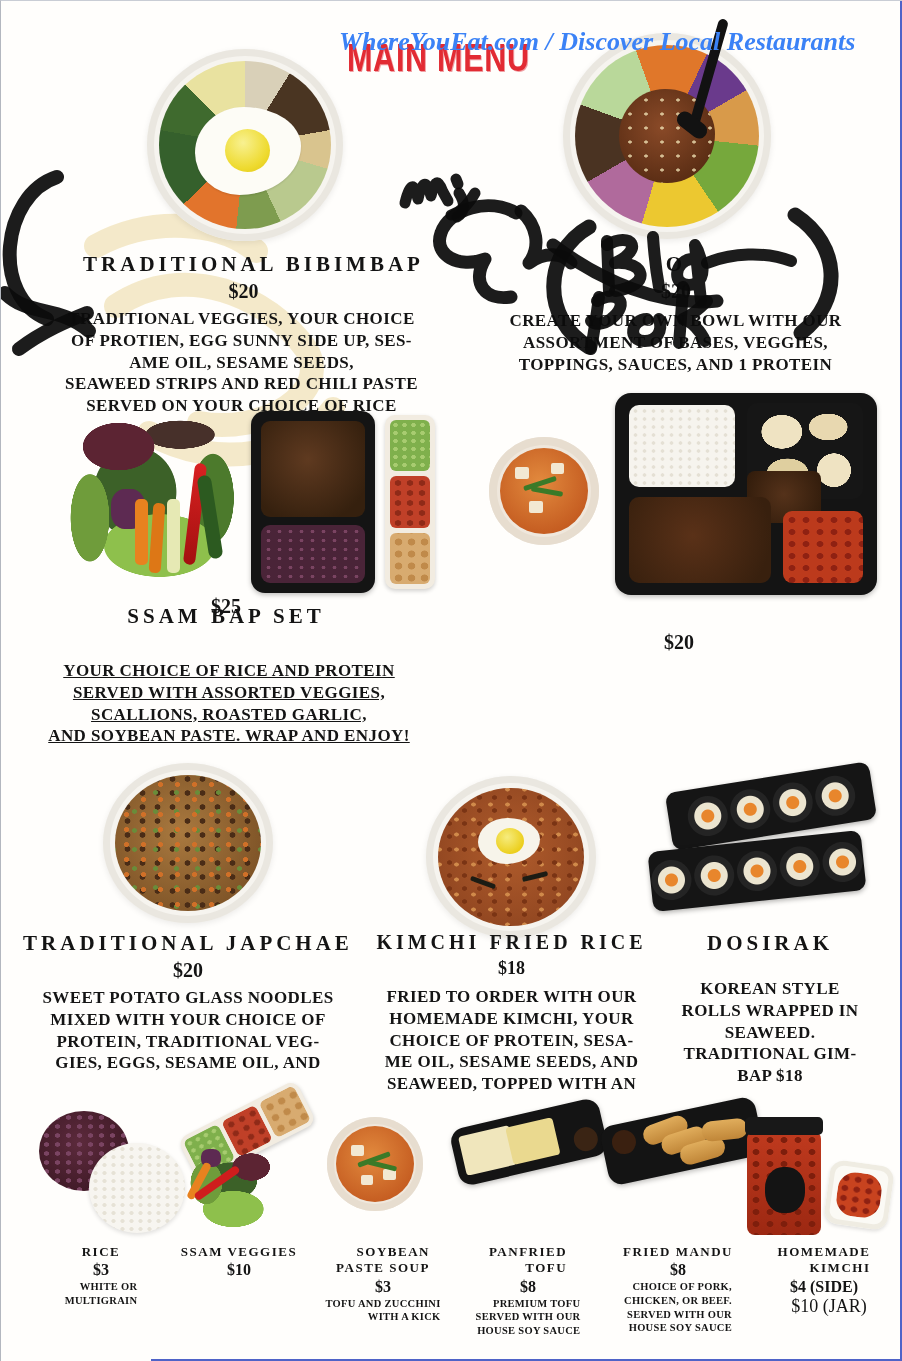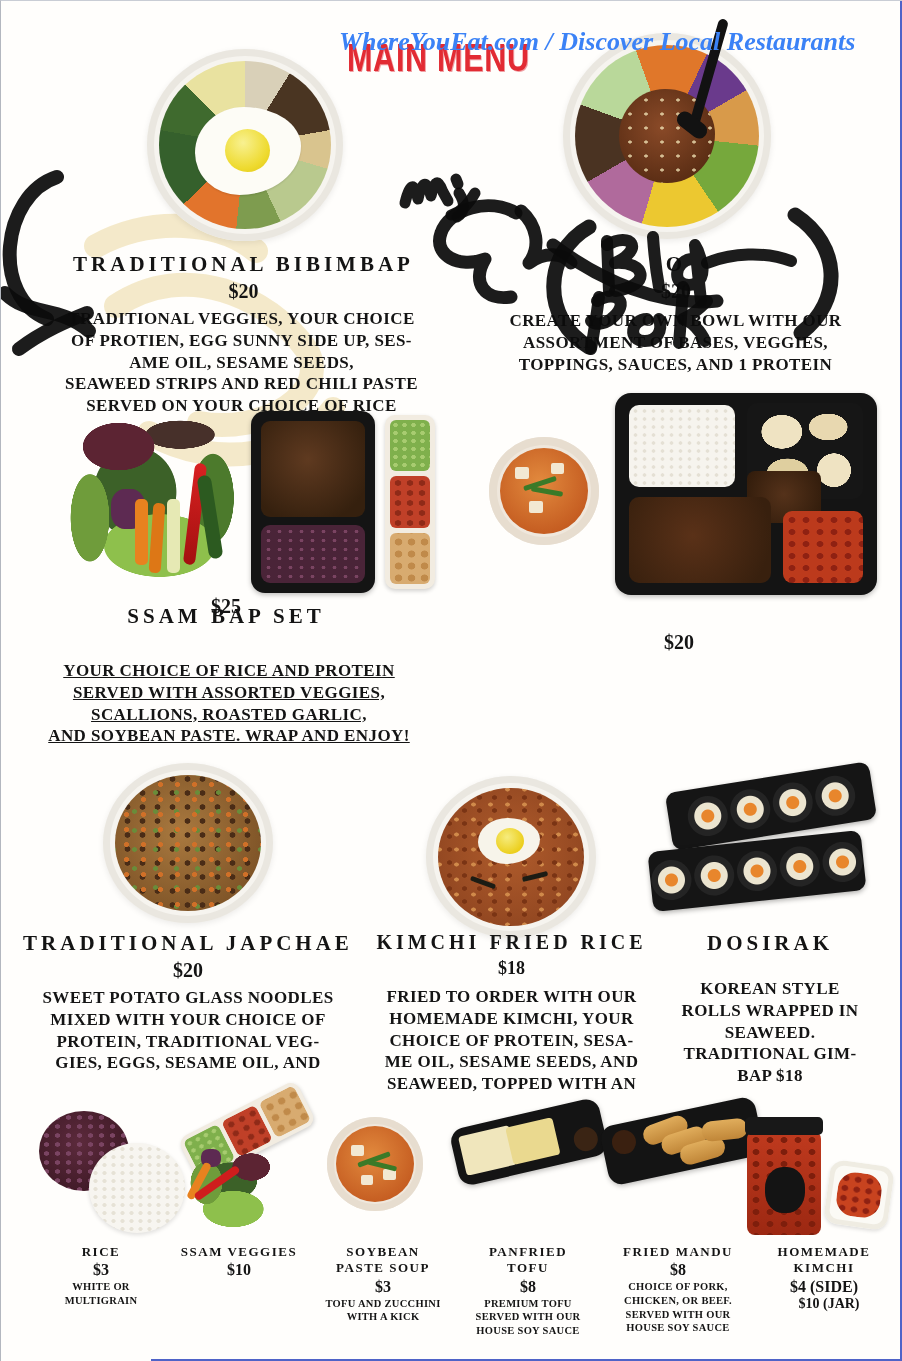--- a/index.html
+++ b/index.html
@@ -20,26 +20,26 @@
     text-shadow:1px 1px 0 #f0a0a4;}
 
   
   .t-title{position:absolute;z-index:10;text-align:center;font-weight:700;
     font-size:21px;letter-spacing:4px;white-space:pre-line;}
   .t-price{position:absolute;z-index:10;text-align:center;font-weight:700;font-size:20px;}
   .t-desc{position:absolute;z-index:10;text-align:center;font-weight:700;
     font-size:17px;line-height:1.28;letter-spacing:.4px;white-space:pre-line;}
   .s-title{font-weight:700;font-size:13px;letter-spacing:1.5px;white-space:pre-line;line-height:1.25;}
   .s-price{font-weight:700;font-size:16px;margin-top:1px;}
-  .s-price2{font-weight:700;font-size:14px;margin-left:10px;}
+  .s-price2{font-weight:400;font-size:18px;margin-left:10px;}
   .s-desc{font-weight:700;font-size:10.5px;line-height:1.3;letter-spacing:.3px;white-space:pre-line;margin-top:1px;}
-  .side-col{position:absolute;z-index:10;display:flex;flex-direction:column;align-items:center;text-align:center;}
-
-  
-  #tt-bib{left:25px;top:251px;width:435px;}
+  .side-col{position:absolute;z-index:10;display:flex;flex-direction:column;align-items:center;text-align:right;}
+
+  
+  #tt-bib{left:35px;top:251px;width:435px;}
   #tp-bib{left:25px;top:279px;width:435px;}
   #td-bib{left:18px;top:307px;width:445px;}
   #tt-byo{left:455px;top:251px;width:440px;}
   #tp-byo{left:455px;top:279px;width:440px;}
   #td-byo{left:452px;top:309px;width:445px;}
   
   #tt-ssam{left:15px;top:603px;width:420px;}
   #tp-ssam{left:15px;top:594px;width:420px;}
   #td-ssam{left:2px;top:659px;width:452px;text-decoration:underline;}
   #tt-dos{left:458px;top:603px;width:440px;}

